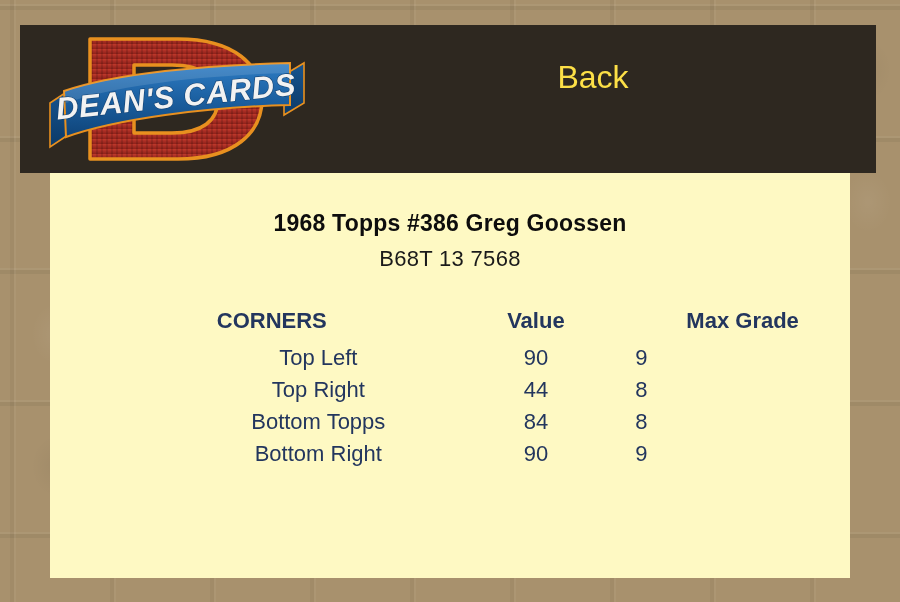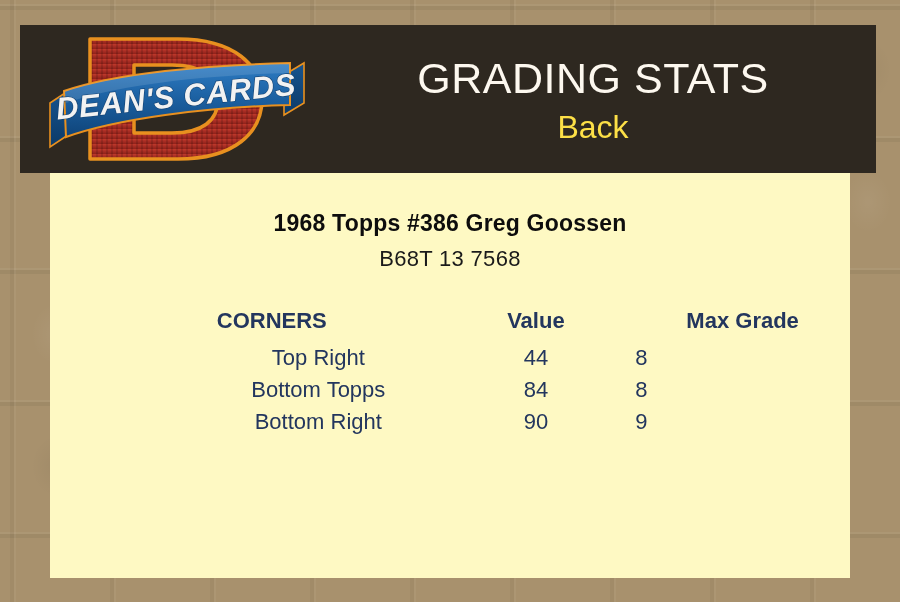--- a/index.html
+++ b/index.html
@@ -188,40 +188,44 @@
 
         <path d="M18 62 C70 44 160 36 244 34 L244 76 C160 78 70 90 20 108 Z" fill="url(#ribbonBlue)" stroke="#e8901f" stroke-width="2"></path>
         <path d="M18 62 C70 44 160 36 244 34 L244 44 C160 46 70 56 20 74 Z" fill="#ffffff" opacity="0.12"></path>
       </g>
 
       <text x="131" y="78" font-family="'Liberation Sans', sans-serif" font-size="31" font-weight="bold" font-style="italic" fill="#f2f2f2" stroke="#14406f" stroke-width="1.1" paint-order="stroke" text-anchor="middle" transform="rotate(-6 131 78)" letter-spacing="0.5">DEAN'S CARDS</text>
     </svg>
   </div>
 
   <div id="header-titles">
-    <div id="main-title">GRADING STATS</div>
     <div id="sub-title">Back</div>
   </div>
 </div>
 
 <div id="panel">
 
   <div id="card-title">1968 Topps #386 Greg Goossen</div>
   <div id="card-id">B68T 13 7568</div>
 
   <table id="stats-table">
     <thead>
       <tr>
         <th class="col-label">CORNERS</th>
         <th class="col-value">Value</th>
         <th class="col-max">Max Grade</th>
       </tr>
     </thead>
     <tbody>
       <tr>
+        <td class="col-label row-label">Top Left</td>
+        <td class="col-value">90</td>
+        <td class="col-max">9</td>
+      </tr>
+      <tr>
         <td class="col-label row-label">Top Right</td>
         <td class="col-value">44</td>
         <td class="col-max">8</td>
       </tr>
       <tr>
         <td class="col-label row-label">Bottom Topps</td>
         <td class="col-value">84</td>
         <td class="col-max">8</td>
       </tr>
       <tr>

